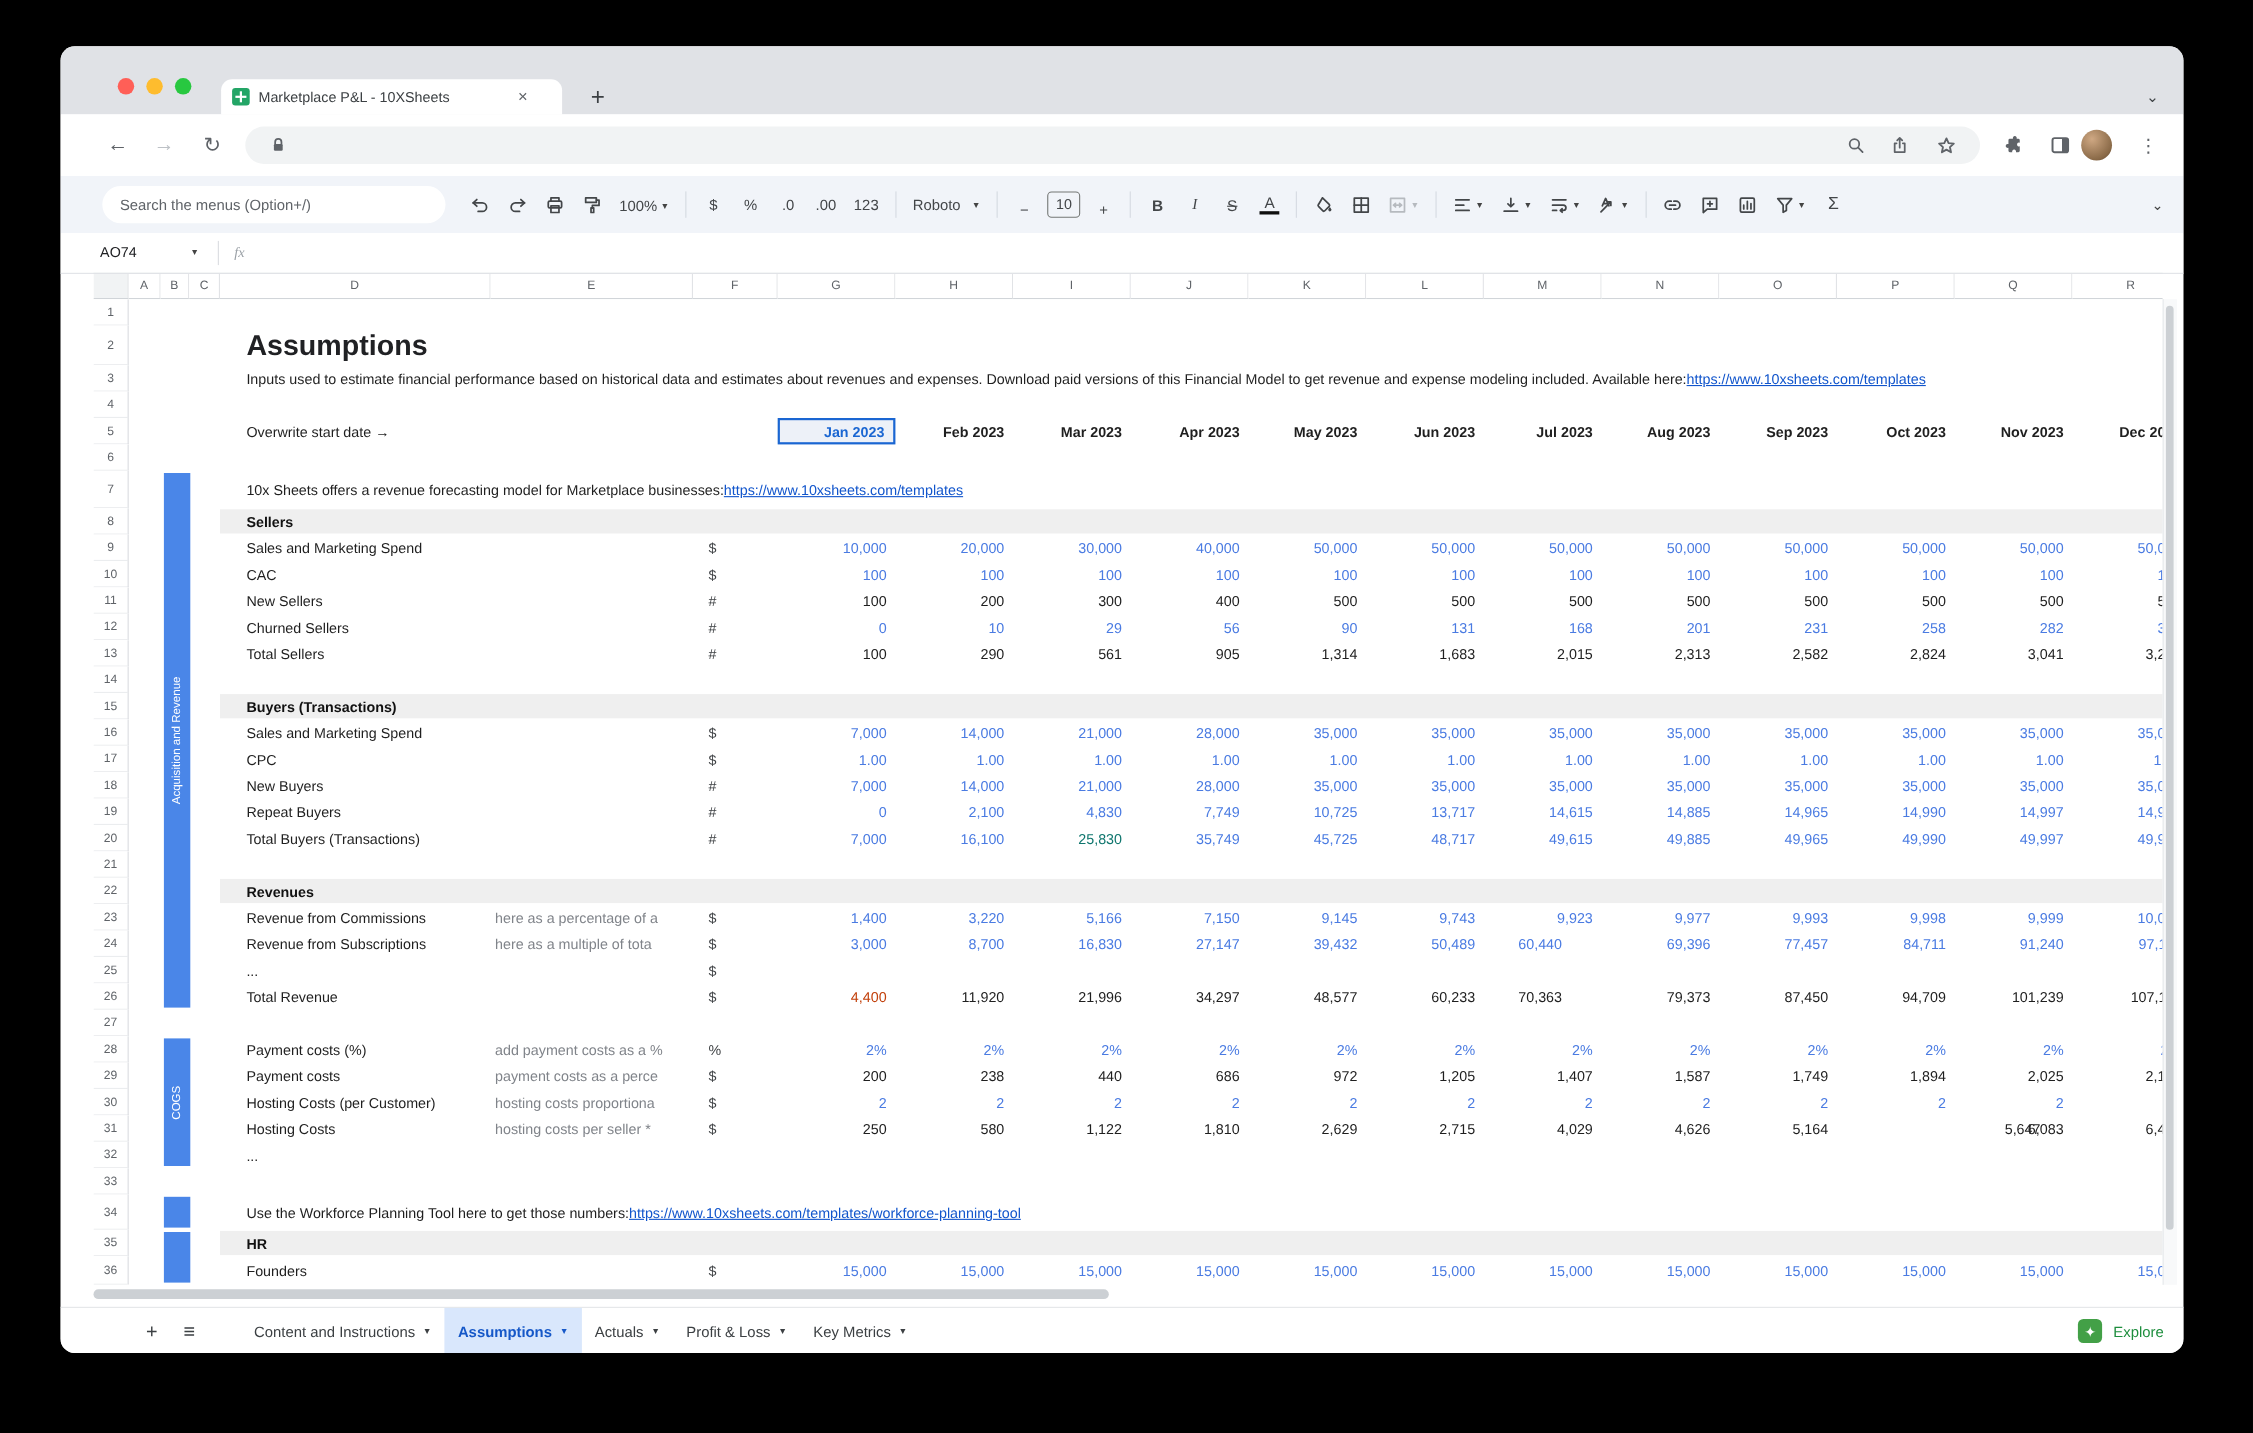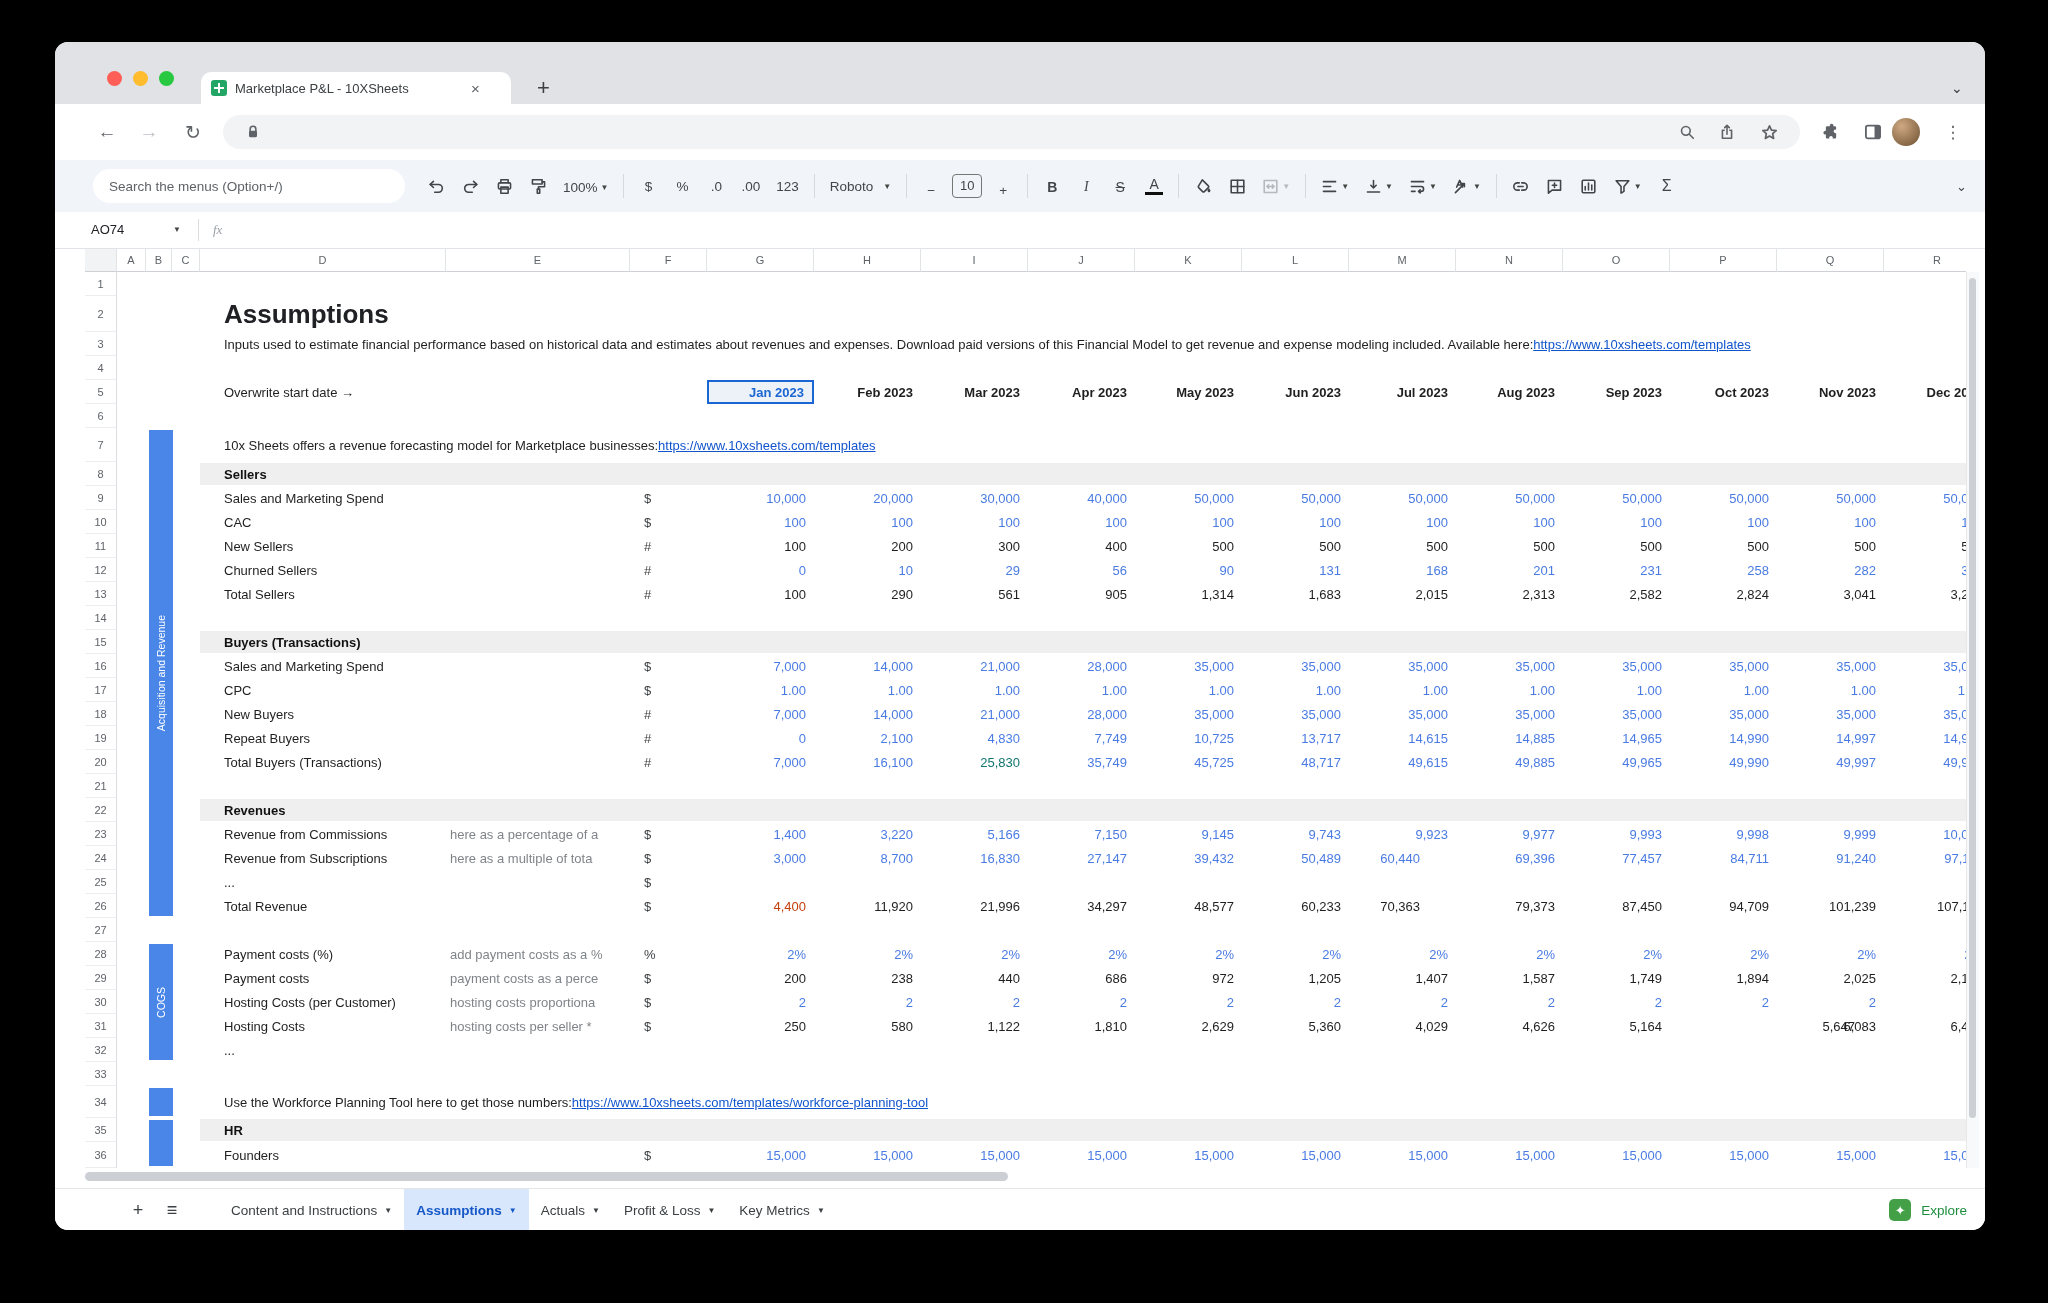--- a/index.html
+++ b/index.html
@@ -664,21 +664,21 @@
         <div class="grow" style="height: 24px;">
           <div class="rnum">31</div>
           <div class="cell lbl" style="left: 115px; width: 246px;">Hosting Costs</div>
           <div class="cell note" style="left: 361px; width: 184px;">hosting costs per seller *</div>
           <div class="cell unit" style="left: 545px; width: 77px;">$</div>
           <div class="cell num" style="left: 622px; width: 107px; color: rgb(31, 31, 31);">250</div>
           <div class="cell num" style="left: 729px; width: 107px; color: rgb(31, 31, 31);">580</div>
           <div class="cell num" style="left: 836px; width: 107px; color: rgb(31, 31, 31);">1,122</div>
           <div class="cell num" style="left: 943px; width: 107px; color: rgb(31, 31, 31);">1,810</div>
           <div class="cell num" style="left: 1050px; width: 107px; color: rgb(31, 31, 31);">2,629</div>
-          <div class="cell num" style="left: 1157px; width: 107px; color: rgb(31, 31, 31);">5,360</div>
+          <div class="cell num" style="left: 1157px; width: 107px; color: rgb(31, 31, 31);">2,715</div>
           <div class="cell num" style="left: 1264px; width: 107px; color: rgb(31, 31, 31);">4,029</div>
           <div class="cell num" style="left: 1371px; width: 107px; color: rgb(31, 31, 31);">4,626</div>
           <div class="cell num" style="left: 1478px; width: 107px; color: rgb(31, 31, 31);">5,164</div>
           <div class="cell num" style="left: 1671px; width: 107px; color: rgb(31, 31, 31);">5,647</div>
           <div class="cell num" style="left: 1692px; width: 107px; color: rgb(31, 31, 31);">6,083</div>
           <div class="cell num" style="left: 1799px; width: 107px; color: rgb(31, 31, 31);">6,474</div>
         </div>
         <div class="grow" style="height: 24px;">
           <div class="rnum">32</div>
           <div class="cell lbl" style="left: 115px; width: 246px;">...</div>

